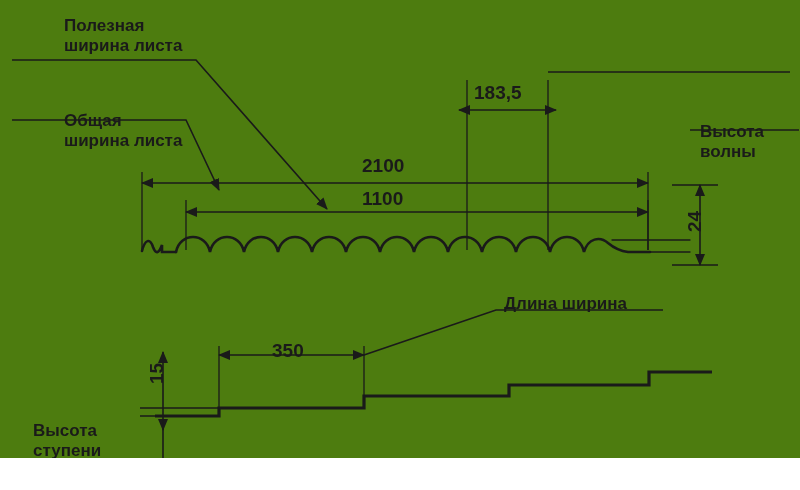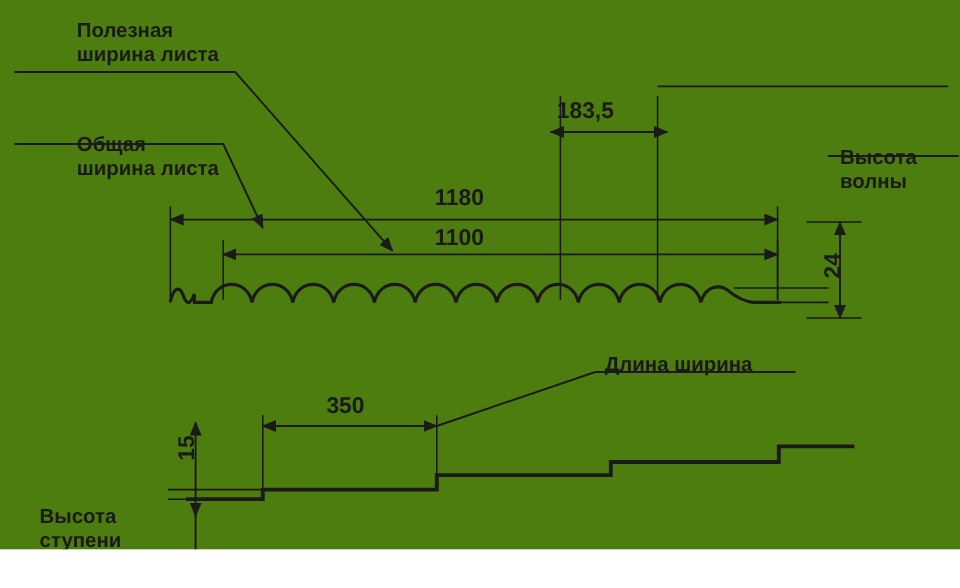--- a/index.html
+++ b/index.html
@@ -143,25 +143,25 @@
 
 
   <div class="lbl lbl-callout" style="left:700px; top:122px;">Высота
 волны</div>
 
   <div class="lbl lbl-callout" style="left:504px; top:294px;">Длина ширина</div>
 
   <div class="lbl lbl-callout" style="left:33px; top:421px;">Высота
 ступени</div>
 
-  <div class="lbl lbl-dim" style="left:464px; top:82px;">183,5</div>
+  <div class="lbl lbl-dim" style="left:474px; top:82px;">183,5</div>
 
-  <div class="lbl lbl-dim" style="left:362px; top:155px;">1180</div>
+  <div class="lbl lbl-dim" style="left:362px; top:155px;">2100</div>
 
   <div class="lbl lbl-dim" style="left:362px; top:188px;">1100</div>
 
   <div class="lbl lbl-dim lbl-vert" style="left:684px; top:232px;">24</div>
 
-  <div class="lbl lbl-dim" style="left:272px; top:328px;">350</div>
+  <div class="lbl lbl-dim" style="left:272px; top:340px;">350</div>
 
   <div class="lbl lbl-dim lbl-vert" style="left:146px; top:384px;">15</div>
 
 </div>
 
 </body></html>

